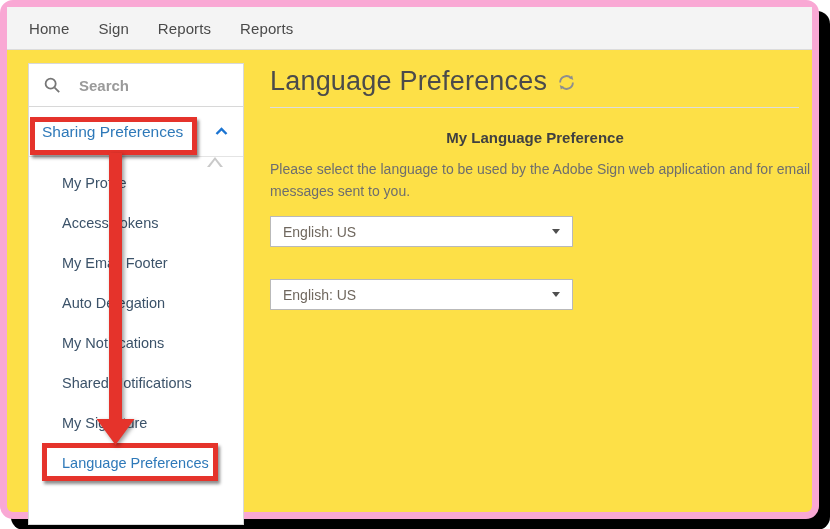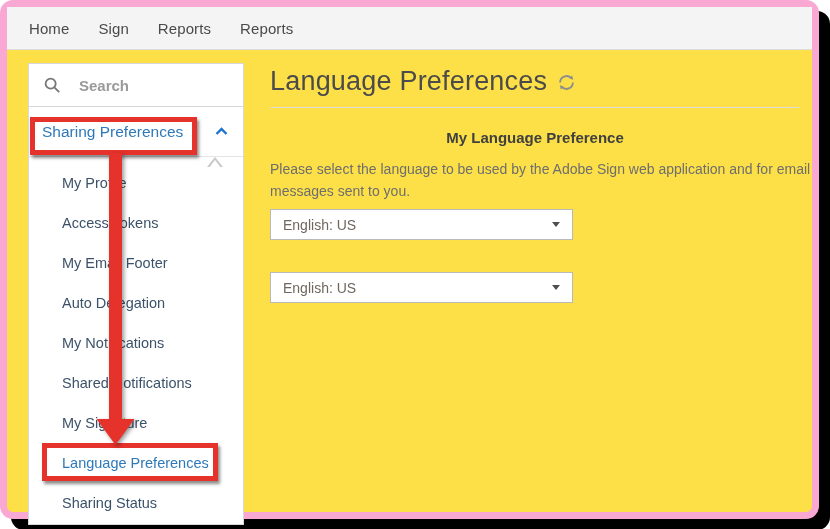--- a/index.html
+++ b/index.html
@@ -101,21 +101,21 @@
   .section-heading {
     font-size: 15px; font-weight: 700; color: #404040; text-align: center;
   }
   .section-desc {
     margin-top: 13px;
     font-size: 14px; color: #6e6e6e;
     line-height: 21.5px;
     width: 548px;
   }
   .select-box {
-    margin-top: 7px;
+    margin-top: 14px;
     width: 303px; height: 31px;
     border: 1px solid #b9b9b9;
     background: #fff;
     display: flex; align-items: center;
     padding: 6px 12px;
     cursor: pointer;
     position: relative;
   }
   .select-box .select-value {
     font-size: 14px; color: #6f675e; flex: 1;
@@ -178,21 +178,20 @@
 
     <ul class="menu">
       <li>My Profile</li>
       <li>Access Tokens</li>
       <li>My Email Footer</li>
       <li>Auto Delegation</li>
       <li>My Notifications</li>
       <li>Shared Notifications</li>
       <li>My Signature</li>
       <li class="active">Language Preferences</li>
-      <li>Sharing Status</li>
     </ul>
   </div>
 
   <div class="content">
     <div class="page-title-row">
       <h1 class="page-title">Language Preferences</h1>
       <span class="refresh-btn">
         <svg width="17" height="17" viewBox="0 0 24 24" fill="none" stroke="#8e8e8e" stroke-width="2.6">
           <path d="M21 12 a9 9 0 0 1 -15.5 6.2"></path>
           <path d="M3 12 a9 9 0 0 1 15.5 -6.2"></path>

